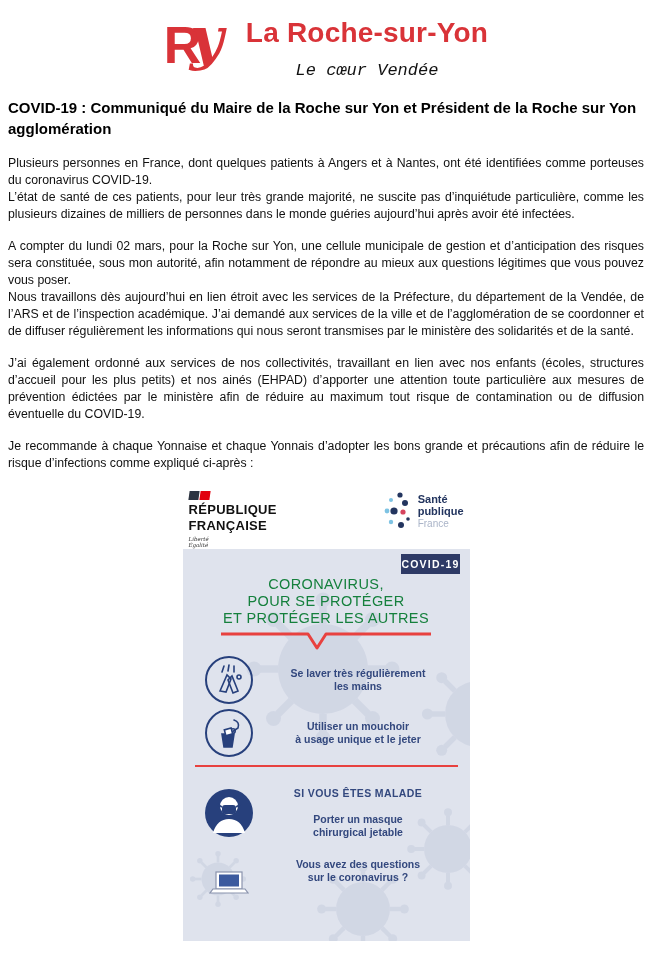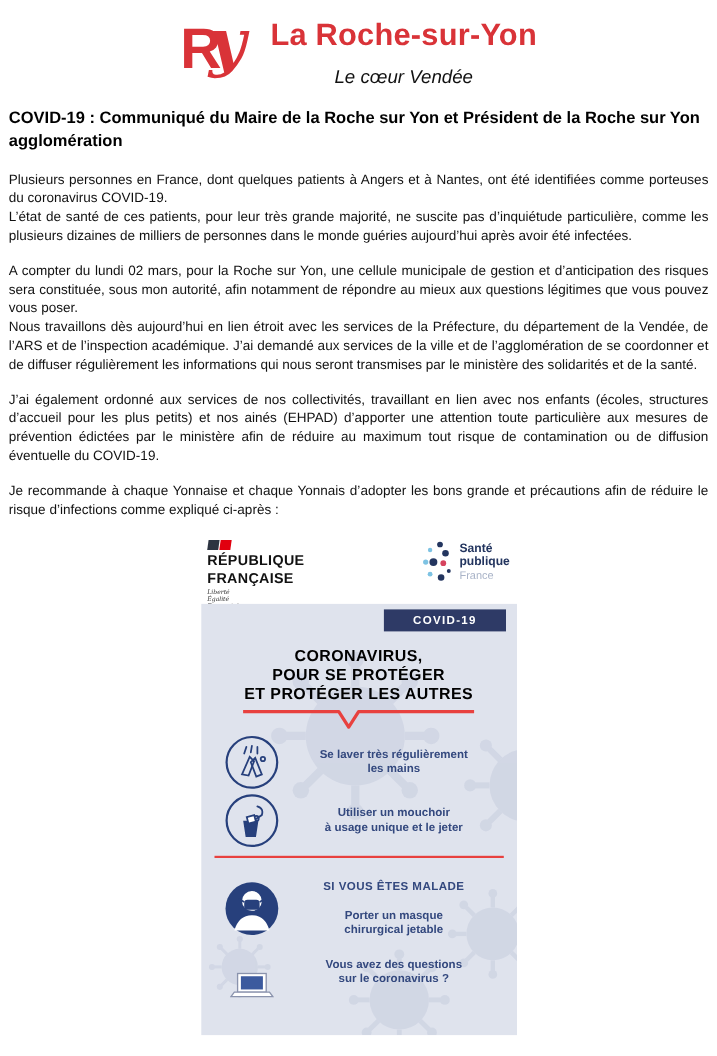--- a/index.html
+++ b/index.html
@@ -20,21 +20,21 @@
     font-family:"Liberation Sans", sans-serif;
     font-weight:bold; font-size:52px; line-height:52px; color:#d93338;
   }
   .monogram .y {
     position:absolute; left:26px; top:-10px;
     font-family:"DejaVu Serif", serif; font-style:italic;
     font-weight:bold; font-size:58px; line-height:58px; color:#d93338;
   }
   .brand-text { display:flex; flex-direction:column; align-items:center; }
   .brand-title { color:#d93338; font-weight:bold; font-size:28px; letter-spacing:0.2px; }
-  .brand-tagline { font-family:Liberation Sans, sans-serif; font-style:italic; font-size:17px; color:#111; margin-top:12px; }
+  .brand-tagline { font-family:Liberation Mono, monospace; font-style:italic; font-size:17px; color:#111; margin-top:12px; }
 
   
   .doc { padding:0 8px; }
   h1.doc-title { font-size:15px; font-weight:bold; color:#000; line-height:1.38; margin:14px 0 16px 0; }
   .para-group { margin-bottom:15px; }
   .para-group p {
     font-size:12.3px; line-height:17px; text-align:justify; color:#111;
   }
 
   
@@ -54,24 +54,24 @@
   .poster {
     position:relative; width:287px; height:392px;
     background:#dfe3ed; overflow:hidden;
   }
   .virus-bg { position:absolute; inset:0; opacity:0.35; }
   .poster-inner { position:relative; display:flex; flex-direction:column; height:100%; }
 
   .badge-row { display:flex; justify-content:flex-end; padding:5px 10px 0 0; }
   .covid-badge {
     background:#2e3a66; color:#fff; font-weight:bold; font-size:10.5px;
-    letter-spacing:1.2px; padding:4px 26px;
+    letter-spacing:1.2px; padding:4px 0;
   }
   .poster-title {
-    margin-top:15px; text-align:center; font-weight:bold; color:#000000;
+    margin-top:2px; text-align:center; font-weight:normal; color:#15803d;
     font-size:14.5px; line-height:17px; letter-spacing:0.4px; white-space:pre-line;
   }
   .title-line { display:flex; justify-content:center; margin-top:4px; }
 
   .instr-row { display:flex; align-items:center; margin-top:5px; padding-left:22px; }
   .icon-circle {
     width:48px; height:48px; border-radius:50%; flex:none;
     display:flex; align-items:center; justify-content:center;
   }
   .icon-outline { border:2.5px solid #27407c; background:transparent; }

